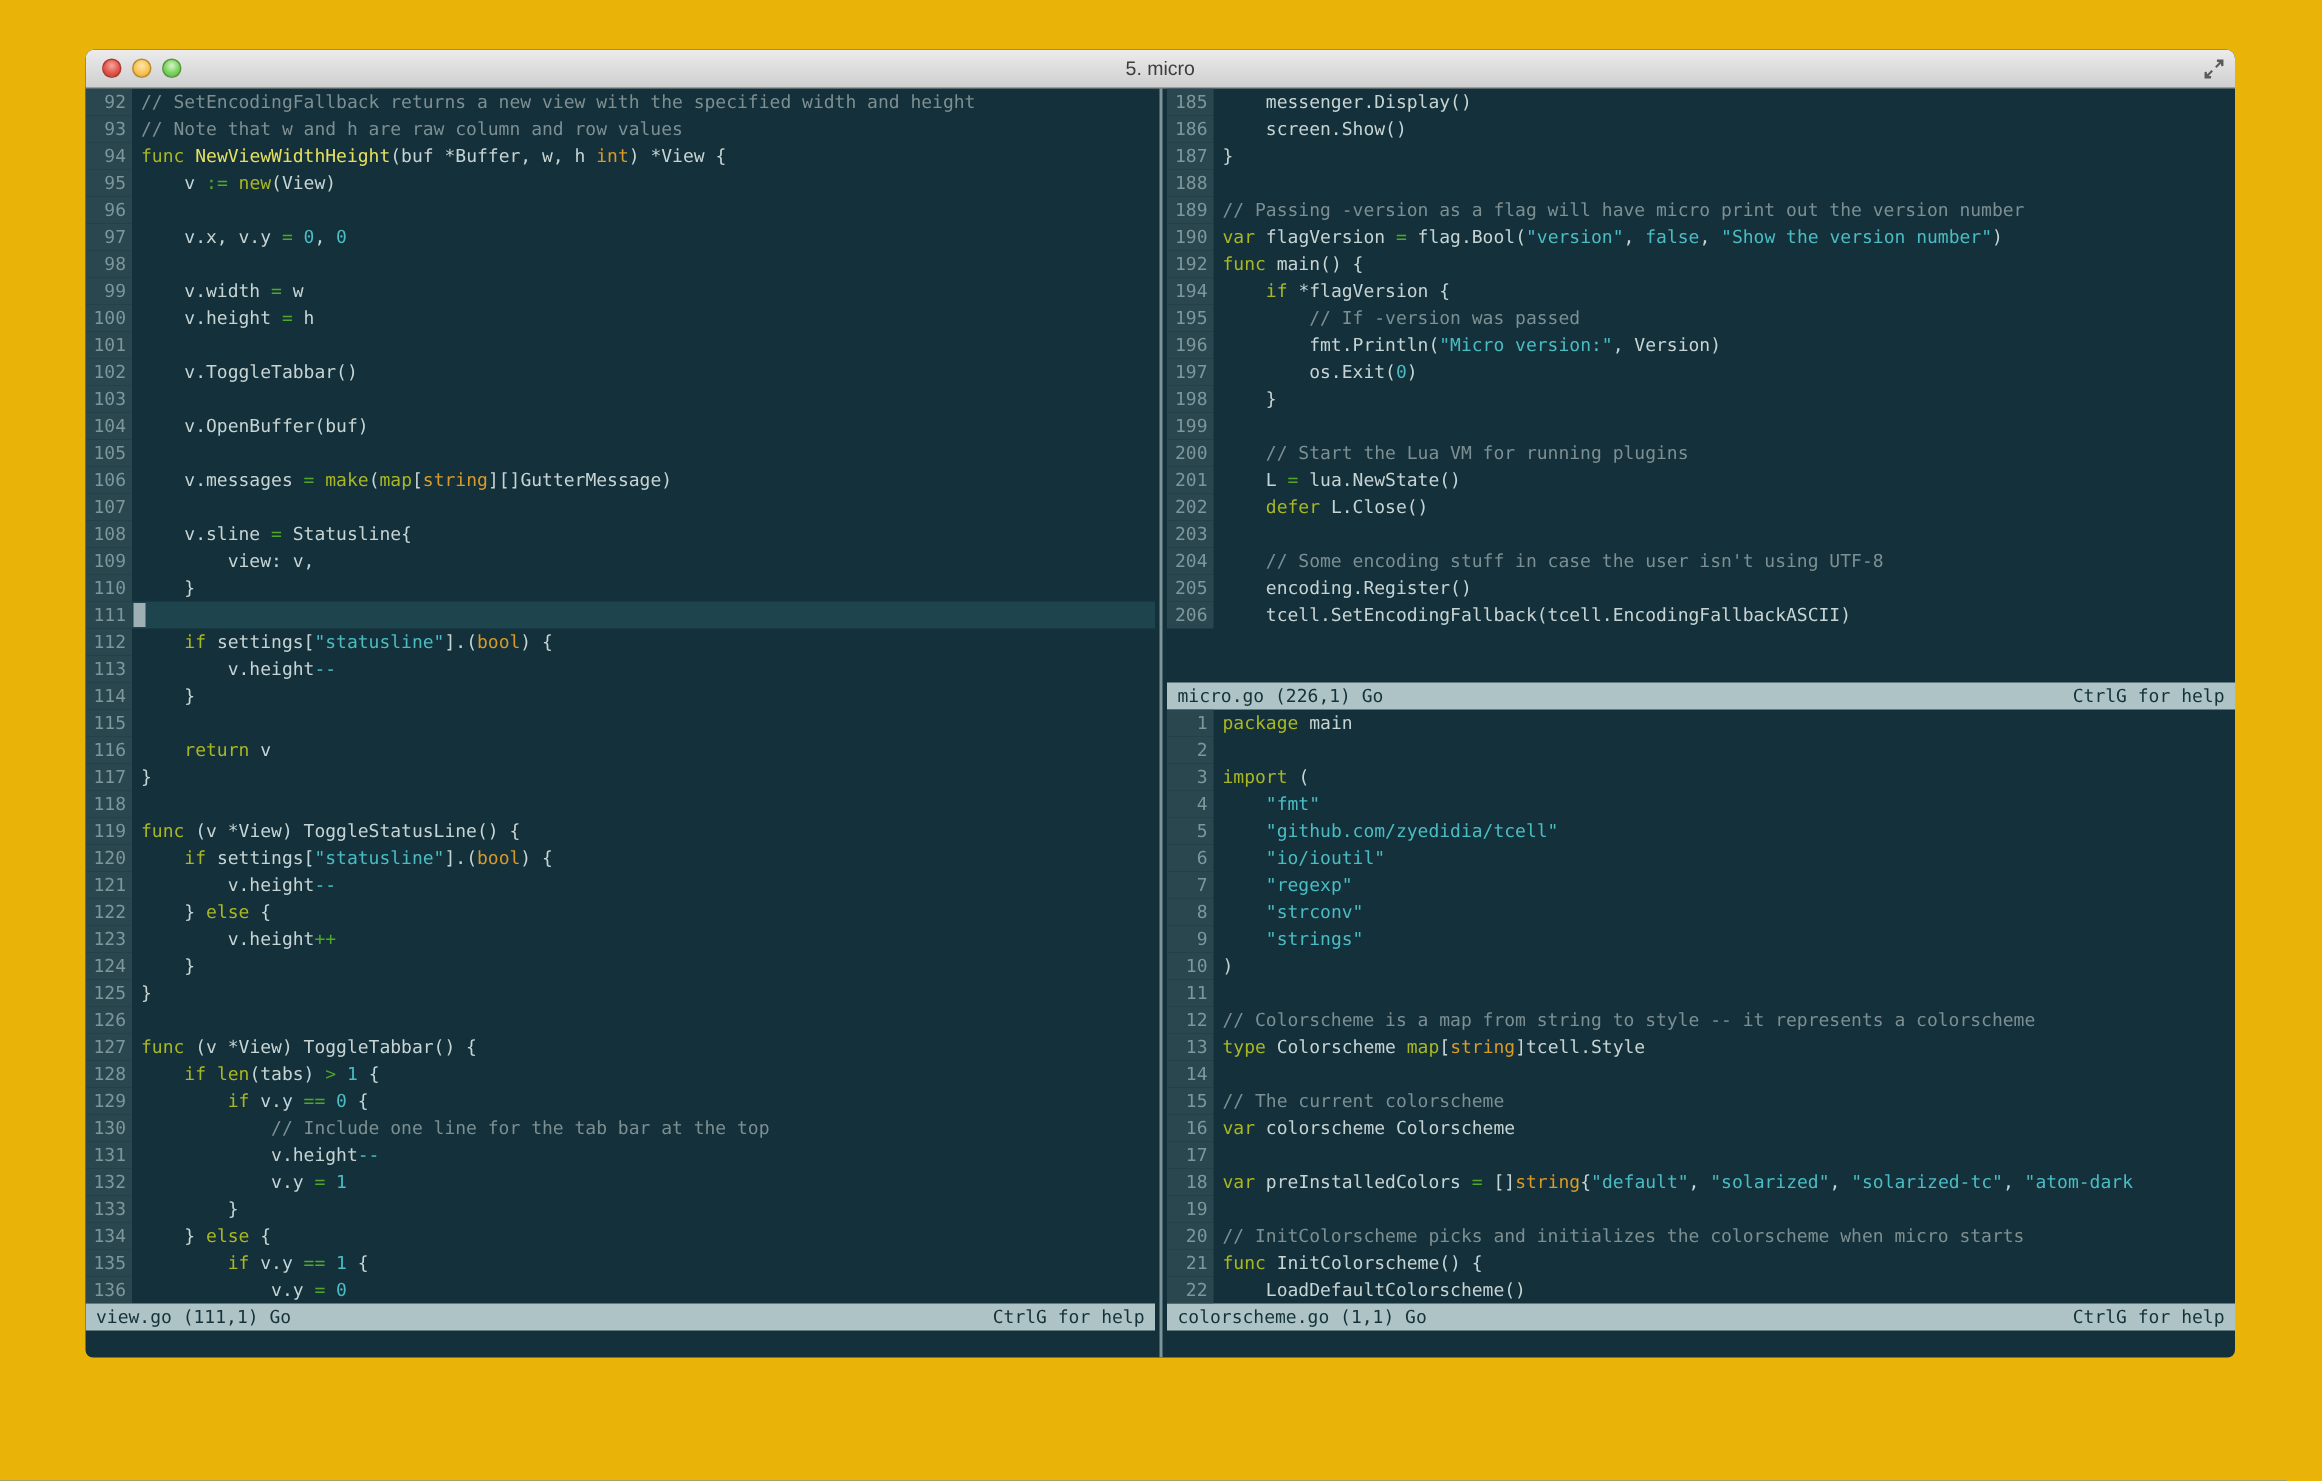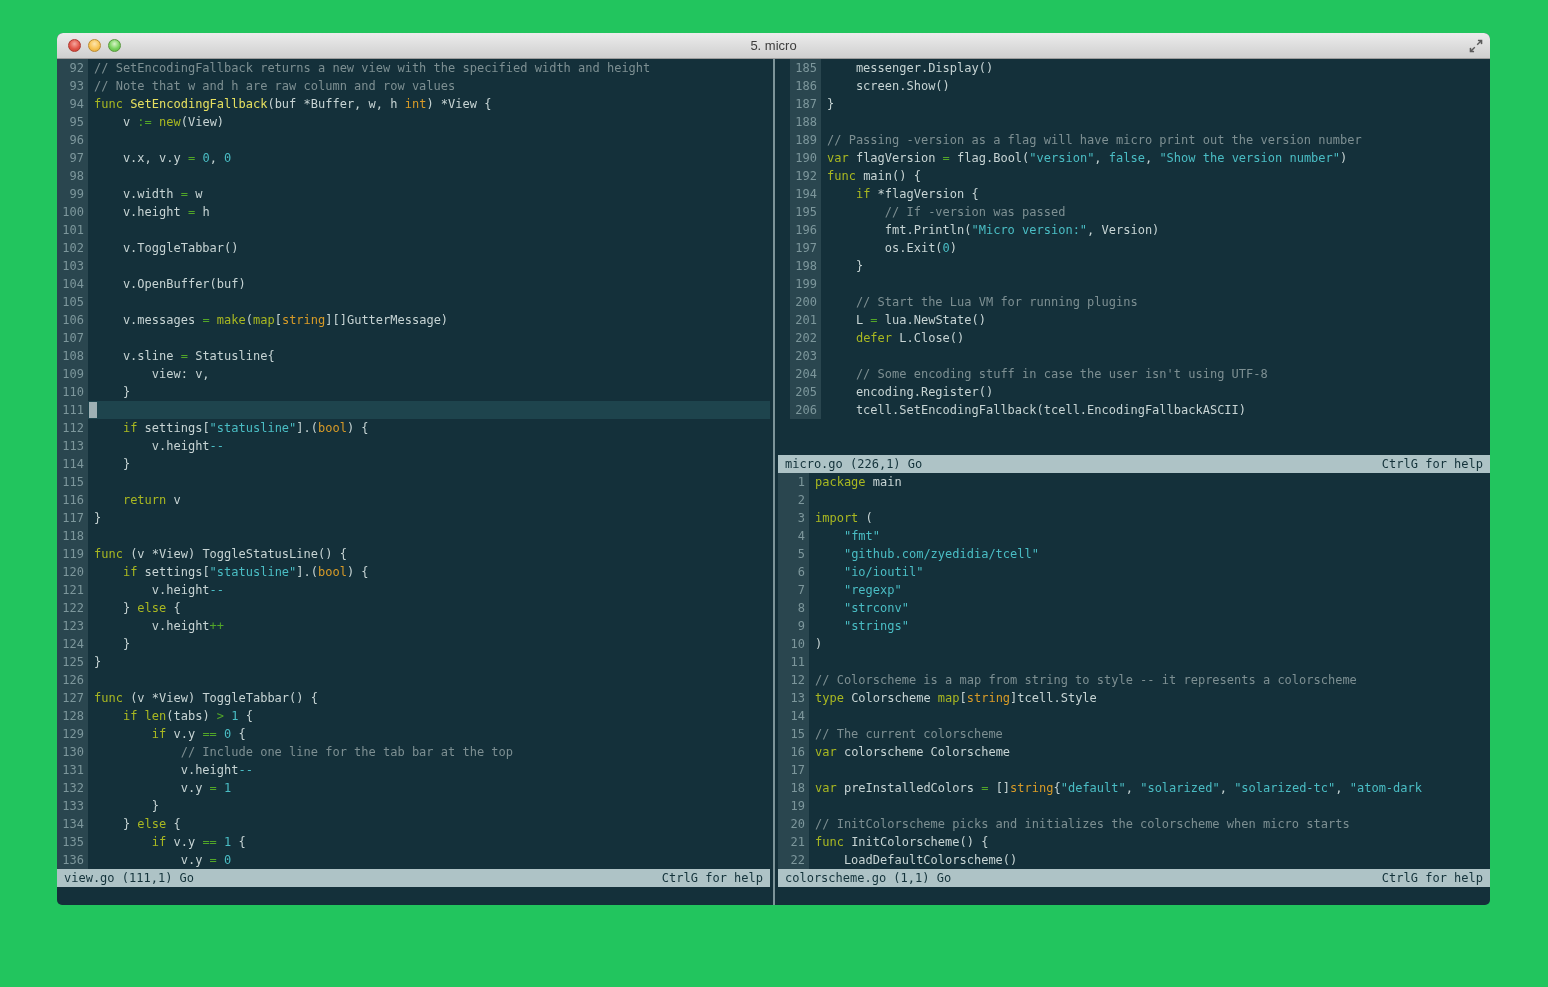--- a/index.html
+++ b/index.html
@@ -1,16 +1,16 @@
 <!DOCTYPE html>
 <html style="--terminal_bg: #14303a; --gutter_bg: #2a464f; --line_number: #7d979c; --current_line_bg: #1e444d; --cursor: #9fb0b4; --statusbar_bg: #aec3c6; --statusbar_text: #13323a; --divider: #8fa6aa; --syntax_keyword: #a9b821; --syntax_funcname: #e6e05f; --syntax_type: #d89b27; --syntax_string: #4abdc4; --syntax_operator: #52a628; --syntax_comment: #7d8f92; --syntax_text: #c7d4d4;"><head>
 <meta charset="utf-8">
 <style>
   html,body{margin:0;padding:0;}
-  .stage{position:relative;width:1548px;height:987px;background:#22c55e;overflow:hidden;
+  .stage{position:relative;width:1548px;height:987px;background:#eab308;overflow:hidden;
          font-family:"DejaVu Sans Mono",monospace;}
   .window{position:absolute;left:57px;top:33px;width:1433px;height:872px;
           border-radius:6px 6px 5px 5px;overflow:hidden;background:var(--terminal_bg);}
   
   .titlebar{position:relative;height:25px;background:linear-gradient(#ececec,#cfcfcf);
             border-bottom:1px solid #9c9c9c;}
   .traffic{position:absolute;left:11px;top:6px;display:flex;gap:7px;}
   .light{width:13px;height:13px;border-radius:50%;display:inline-block;box-sizing:border-box;}
   .light.red{background:radial-gradient(circle at 50% 35%,#f6a79e,#e2564a 55%,#c23a2e);border:1px solid #ad3a30;}
   .light.yellow{background:radial-gradient(circle at 50% 35%,#fde5ae,#f8c455 55%,#dfa336);border:1px solid #b98c32;}
@@ -20,21 +20,21 @@
   .fsicon{position:absolute;right:7px;top:5px;}
   
   .term{display:flex;height:846px;font-size:12px;line-height:18px;color:var(--syntax_text);}
   .pane-left{width:713px;display:flex;flex-direction:column;}
   .rightcol{width:720px;position:relative;padding-left:8px;box-sizing:border-box;
             display:flex;flex-direction:column;}
   .rightcol::before{content:"";position:absolute;left:3px;top:0;bottom:0;width:2px;
                     background:var(--divider);opacity:.85;}
   .code{overflow:hidden;}
   .code-tl{height:810px;}
-  .code-tr{height:396px;margin-left:12px;}
+  .code-tr{height:396px;}
   .code-br{height:396px;}
   .row{display:flex;height:18px;white-space:pre;}
   .ln{flex:0 0 27px;text-align:right;padding-right:4px;background:var(--gutter_bg);
       color:var(--line_number);}
   .src{position:relative;flex:1;padding-left:6px;overflow:hidden;}
   .row.cur .src{background:var(--current_line_bg);}
   .cursor{position:absolute;left:1px;top:1px;width:8px;height:16px;background:var(--cursor);}
   .statusbar{height:18px;display:flex;justify-content:space-between;padding:0 7px;
              background:var(--statusbar_bg);color:var(--statusbar_text);gap:23px;}
   
@@ -68,21 +68,21 @@
           </g>
         </svg>
       </span>
     </div>
 
     <div class="term">
       <div class="pane-left">
         <div class="code code-tl">
             <div class="row"><span class="ln">92</span><span class="src"><span class="c-c">// SetEncodingFallback returns a new view with the specified width and height</span></span></div>
             <div class="row"><span class="ln">93</span><span class="src"><span class="c-c">// Note that w and h are raw column and row values</span></span></div>
-            <div class="row"><span class="ln">94</span><span class="src"><span class="c-k">func</span><span class="c-x"> </span><span class="c-f">SetEncodingFallback</span><span class="c-x">(buf *Buffer, w, h </span><span class="c-t">int</span><span class="c-x">) *View {</span></span></div>
+            <div class="row"><span class="ln">94</span><span class="src"><span class="c-k">func</span><span class="c-x"> </span><span class="c-f">NewViewWidthHeight</span><span class="c-x">(buf *Buffer, w, h </span><span class="c-t">int</span><span class="c-x">) *View {</span></span></div>
             <div class="row"><span class="ln">95</span><span class="src"><span class="c-x">    v </span><span class="c-o">:=</span><span class="c-x"> </span><span class="c-k">new</span><span class="c-x">(View)</span></span></div>
             <div class="row"><span class="ln">96</span><span class="src"></span></div>
             <div class="row"><span class="ln">97</span><span class="src"><span class="c-x">    v.x, v.y </span><span class="c-o">=</span><span class="c-x"> </span><span class="c-s">0</span><span class="c-x">, </span><span class="c-s">0</span></span></div>
             <div class="row"><span class="ln">98</span><span class="src"></span></div>
             <div class="row"><span class="ln">99</span><span class="src"><span class="c-x">    v.width </span><span class="c-o">=</span><span class="c-x"> w</span></span></div>
             <div class="row"><span class="ln">100</span><span class="src"><span class="c-x">    v.height </span><span class="c-o">=</span><span class="c-x"> h</span></span></div>
             <div class="row"><span class="ln">101</span><span class="src"></span></div>
             <div class="row"><span class="ln">102</span><span class="src"><span class="c-x">    v.ToggleTabbar()</span></span></div>
             <div class="row"><span class="ln">103</span><span class="src"></span></div>
             <div class="row"><span class="ln">104</span><span class="src"><span class="c-x">    v.OpenBuffer(buf)</span></span></div>

